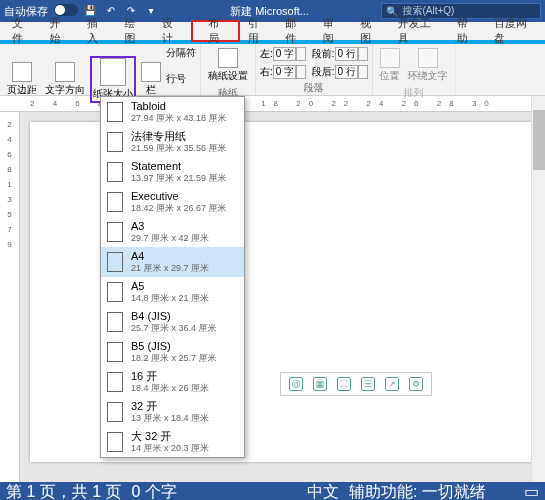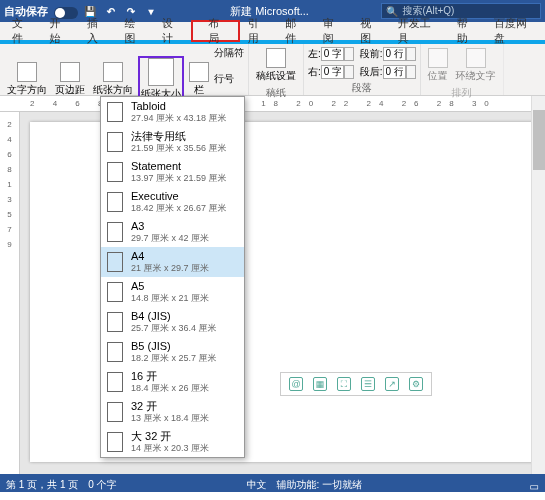--- a/index.html
+++ b/index.html
@@ -1,19 +1,19 @@
 <!DOCTYPE html>
 <html><head>
 <meta charset="utf-8">
 <style>
 * { margin: 0; padding: 0; box-sizing: border-box; font-family: "Microsoft YaHei", sans-serif; }
 body { width: 545px; height: 500px; background: #fff; overflow: hidden; font-size: 11px; }
 
 .titlebar { height: 22px; background: #2b579a; color: #fff; display: flex; align-items: center; padding: 0 4px; }
-.titlebar .left { display: flex; align-items: flex-end; gap: 6px; font-weight: bold; }
+.titlebar .left { display: flex; align-items: flex-start; gap: 6px; }
 .titlebar .title { flex: 1; text-align: center; font-size: 11px; }
 .titlebar .search { width: 160px; height: 16px; background: #1e3e6e; border: 1px solid #3a6db5; color: #bcd; font-size: 10px; padding: 0 4px; display: flex; align-items: center; }
 .titlebar .icon { width: 14px; height: 14px; display: inline-flex; align-items: center; justify-content: center; font-size: 10px; }
 .autosave-pill { background: #1e3e6e; border-radius: 8px; width: 24px; height: 12px; position: relative; }
 .autosave-pill::after { content: ""; position: absolute; width: 10px; height: 10px; background: #fff; border-radius: 50%; left: 1px; top: 1px; }
 
 .tabs { height: 22px; background: #f3f2f1; display: flex; align-items: center; padding-left: 4px; border-bottom: 4px solid #0ea5e9; }
 .tab { padding: 0 8px; height: 22px; display: flex; align-items: center; font-size: 11px; color: #333; cursor: pointer; }
 .tab.highlight { border: 2px solid #d22; padding-left: 15px; }
 
@@ -39,21 +39,21 @@
 .float-tb span { width: 14px; height: 14px; border: 1px solid #5a9; border-radius: 2px; display: flex; align-items: center; justify-content: center; font-size: 9px; color: #5a9; }
 
 .dropdown { position: absolute; left: 100px; top: 96px; width: 145px; background: #fff; border: 1px solid #999; box-shadow: 2px 2px 6px rgba(0,0,0,.3); z-index: 10; max-height: 388px; overflow: hidden; }
 .dd-item { display: flex; align-items: center; padding: 3px 6px; cursor: pointer; }
 .dd-item.sel { background: #cde6f7; }
 .dd-item .pi { width: 16px; height: 20px; border: 1px solid #666; margin-right: 8px; flex-shrink: 0; }
 .dd-item .txt { display: flex; flex-direction: column; line-height: 1.2; }
 .dd-item .nm { font-size: 11px; }
 .dd-item .dm { font-size: 9px; color: #666; }
 
-.statusbar { position: absolute; bottom: 8px; left: 0; right: 0; height: 18px; background: #2b579a; color: #fff; display: flex; align-items: flex-end; font-size: 10px; padding: 0 6px; gap: 10px; }
+.statusbar { position: absolute; bottom: 0; left: 0; right: 0; height: 18px; background: #2b579a; color: #fff; display: flex; align-items: flex-start; font-size: 16px; padding: 0 6px; gap: 10px; }
 .statusbar .spacer { flex: 1; }
 
 .scrollbar-v { position: absolute; right: 0; top: 96px; width: 14px; bottom: 18px; background: #f0f0f0; border-left: 1px solid #ddd; }
 .scrollbar-v .thumb { width: 12px; height: 60px; background: #c0c0c0; margin: 14px auto; }
 </style>
 </head>
 <body>
 
 <div class="titlebar">
   <div class="left">
@@ -85,29 +85,25 @@
   <span class="tab">开发工具</span>
   <span class="tab">帮助</span>
   <span class="tab">百度网盘</span>
 </div>
 
 <div class="ribbon">
   <div class="rgroup">
     <div class="items">
       <div class="rbtn">
           <div class="ic"></div>
+          <span>页边距</span>
+        </div>
+      <div class="rbtn">
+          <div class="ic"></div>
           <span>文字方向</span>
-        </div>
-      <div class="rbtn">
-          <div class="ic"></div>
-          <span>页边距</span>
-        </div>
-      <div class="rbtn">
-          <div class="ic"></div>
-          <span>纸张方向</span>
         </div>
       <div class="rbtn big highlight">
           <div class="ic"></div>
           <span>纸张大小</span>
         </div>
       <div class="rbtn">
           <div class="ic"></div>
           <span>栏</span>
         </div>
       <div style="display:flex;flex-direction:column;font-size:10px;gap:12px">

